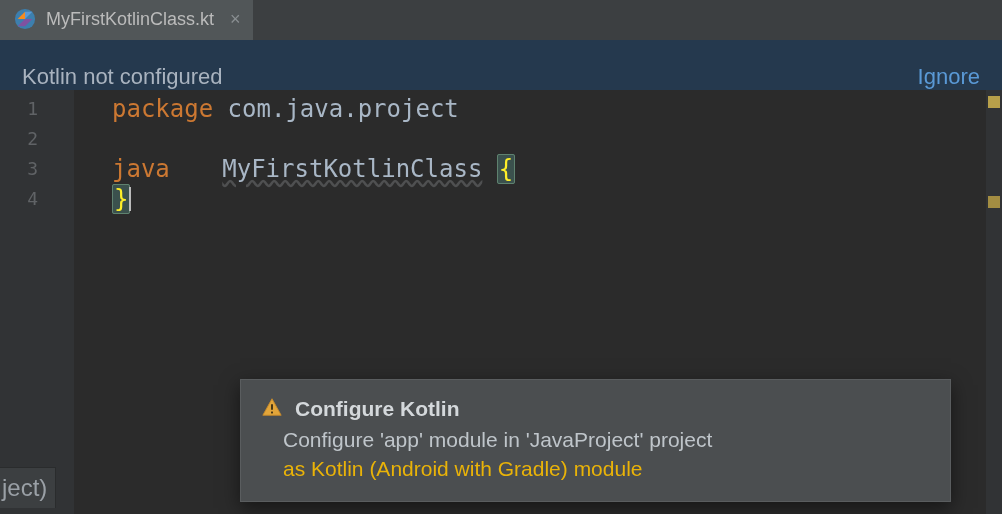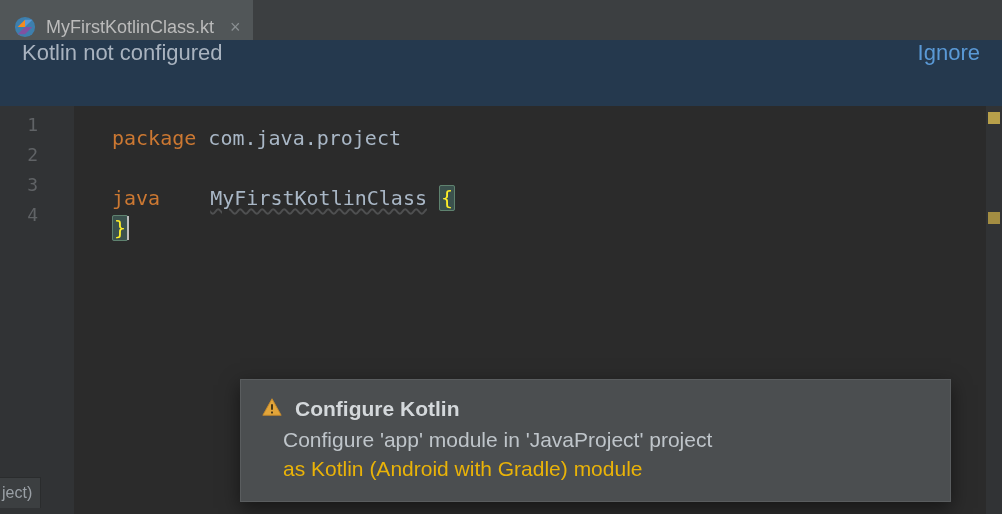--- a/index.html
+++ b/index.html
@@ -13,45 +13,45 @@
     }
     
     .tab-bar {
       height: 40px;
       background: #3c3f41;
       display: flex;
       align-items: stretch;
     }
     .tab {
       display: flex;
-      align-items: flex-end;
+      align-items: center;
       padding: 0 12px 0 14px;
       background: #515658;
       gap: 10px;
       color: #bbbbbb;
       font-size: 18px;
       cursor: pointer;
       border-bottom: 2px solid #515658;
     }
     .tab .kotlin-icon {
       width: 22px; height: 22px; position: relative;
     }
     .tab .kotlin-icon svg { width: 22px; height: 22px; }
     .tab .close {
       color: #8a8f92;
       font-size: 18px;
       margin-left: 6px;
       cursor: pointer;
     }
     
     .banner {
-      height: 66px;
+      height: 50px;
       background: #25394e;
       display: flex;
-      align-items: flex-start;
+      align-items: flex-end;
       padding: 0 22px 0 22px;
       color: #9aa6b3;
       font-size: 22px;
     }
     .banner .msg {
       flex: 1;
       color: #a9b3bf;
     }
     .banner .action {
       color: #5a99d6;
@@ -76,24 +76,24 @@
       line-height: 30px;
       color: #606366;
       font-family: "Menlo","Consolas",monospace;
       font-size: 18px;
       text-align: right;
       padding-right: 36px;
       position: relative;
     }
     .code-area {
       flex: 1;
-      padding-top: 17px;
+      padding-top: 4px;
       position: relative;
       font-family: "Menlo","Consolas",monospace;
-      font-size: 20px;
+      font-size: 24px;
     }
     .code-line {
       height: 30px;
       line-height: 30px;
       white-space: pre;
       padding-left: 38px;
       color: #a9b7c6;
     }
     .kw { color: #cc7832; }
     .ident { color: #a9b7c6; }
@@ -159,21 +159,21 @@
     .hint .link {
       color: #eab308;
     }
     
     .trim-label {
       position: absolute;
       bottom: 6px;
       left: 0;
       background: #3c3f41;
       color: #9aa0a6;
-      font-size: 16px;
+      font-size: 24px;
       padding: 6px 8px 6px 2px;
       border: 1px solid #2a2c2d;
       border-left: none;
       border-bottom: none;
     }
   </style>
 </head>
 <body>
 
 <div class="tab-bar">

